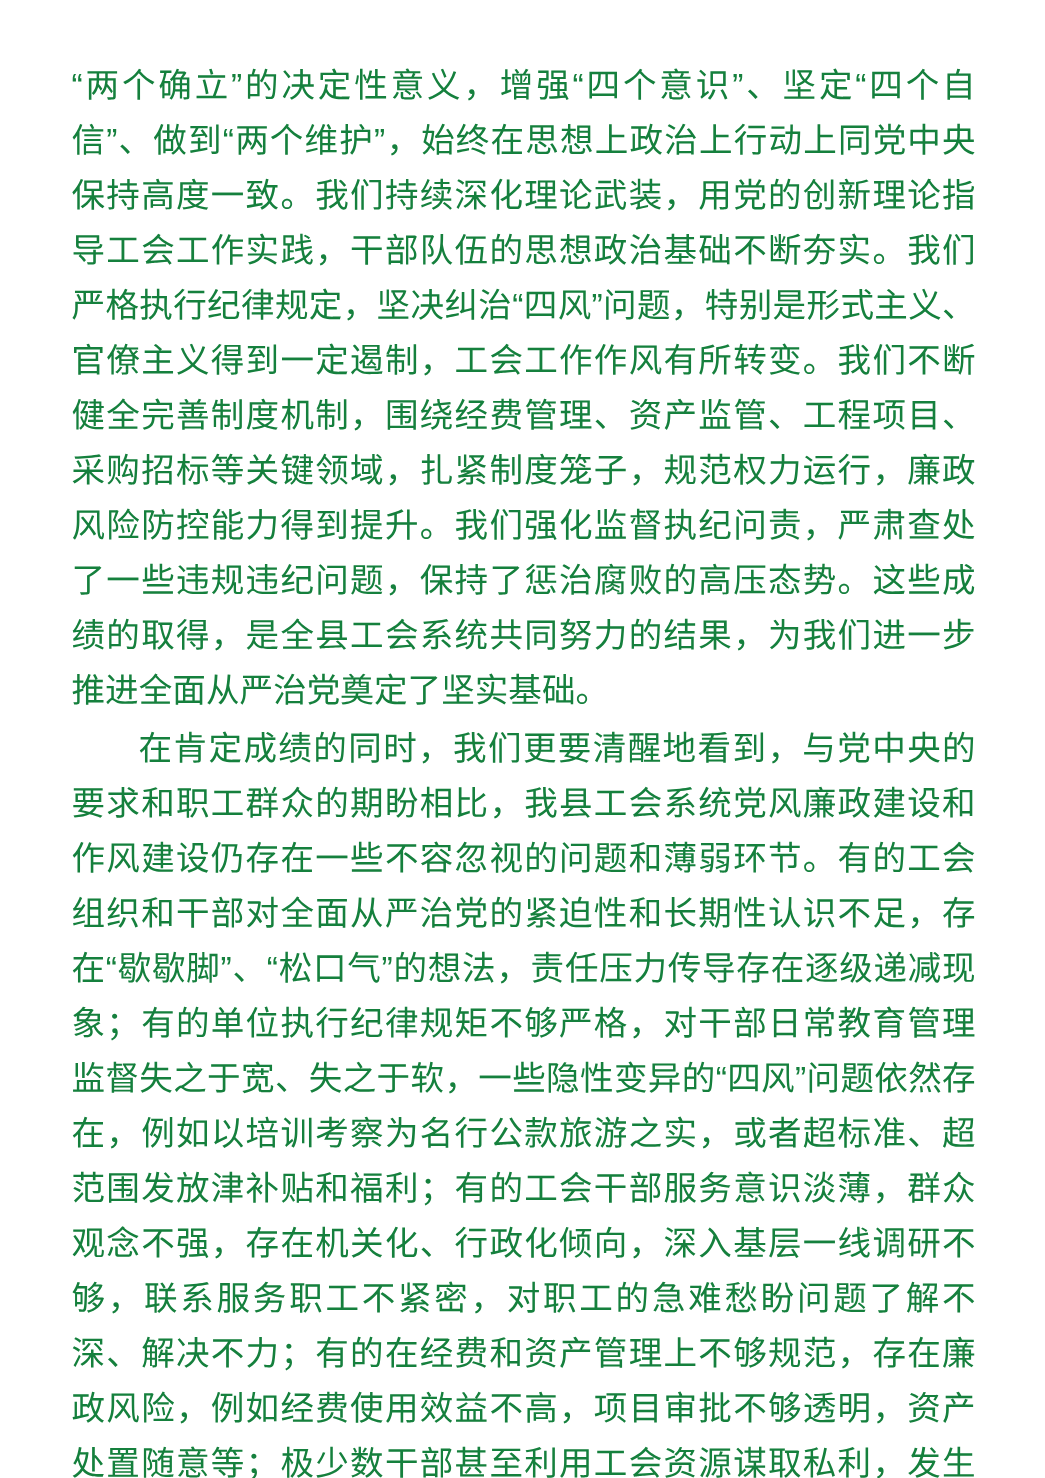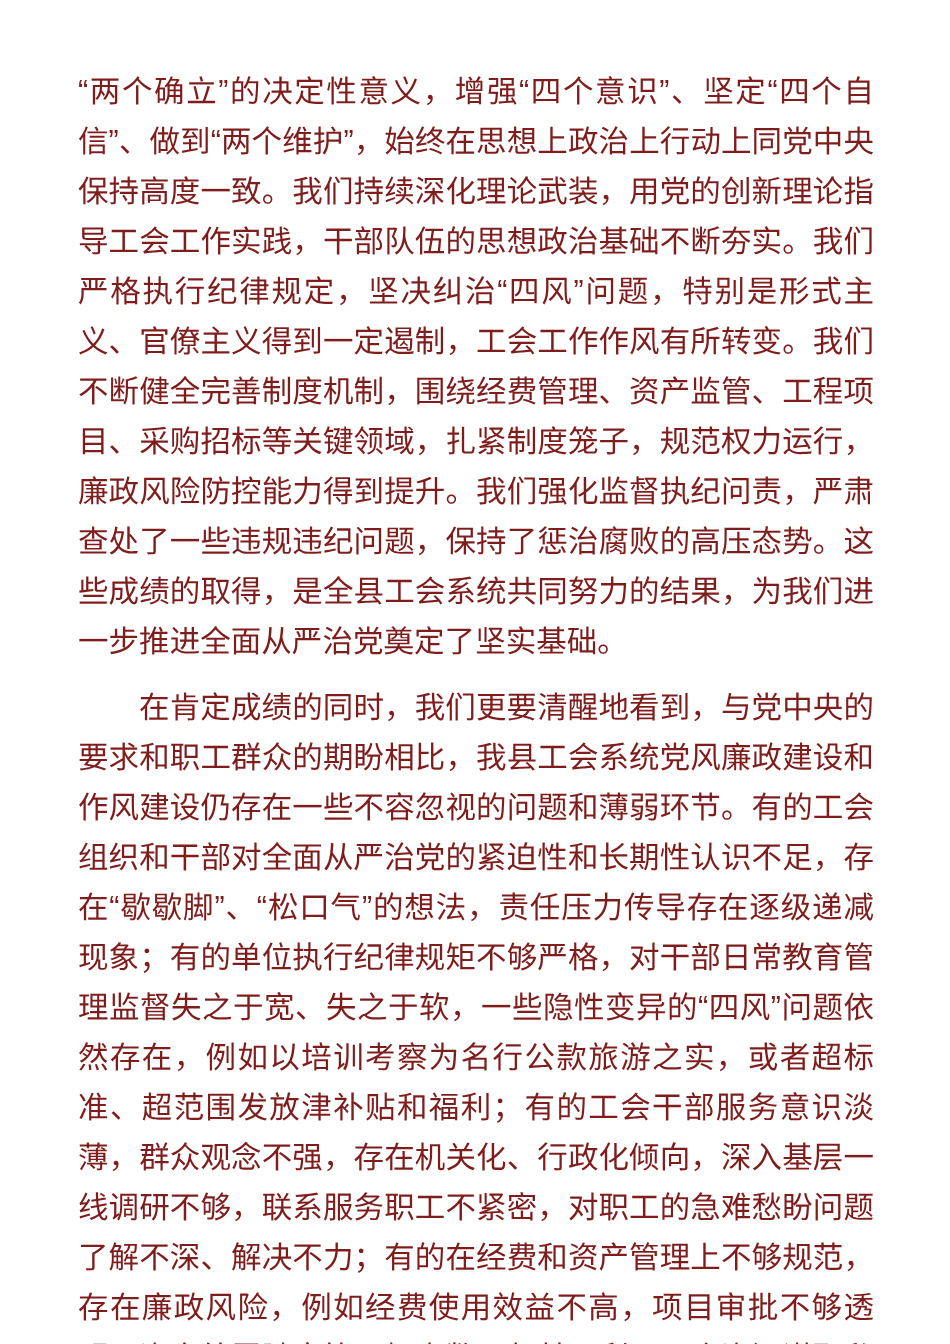--- a/index.html
+++ b/index.html
@@ -16,26 +16,26 @@
     overflow: hidden;
     box-sizing: border-box;
   }
   .doc-body {
     position: absolute;
     left: 62px;
     top: 50px;
     width: 828px;
   }
   .para {
-    margin: 16px;
+    margin: 3px;
     padding: 0;
     font-family: "Liberation Sans", "DejaVu Sans", sans-serif;
     font-size: 30.5px;
     line-height: 50px;
-    color: #7f1d1d;
+    color: #15803d;
     text-align: justify;
     text-justify: inter-ideograph;
     letter-spacing: 0.05px;
     font-weight: 400;
     word-break: break-all;
     -webkit-font-smoothing: antialiased;
   }
   .para + .para {
     margin-top: 0;
   }

